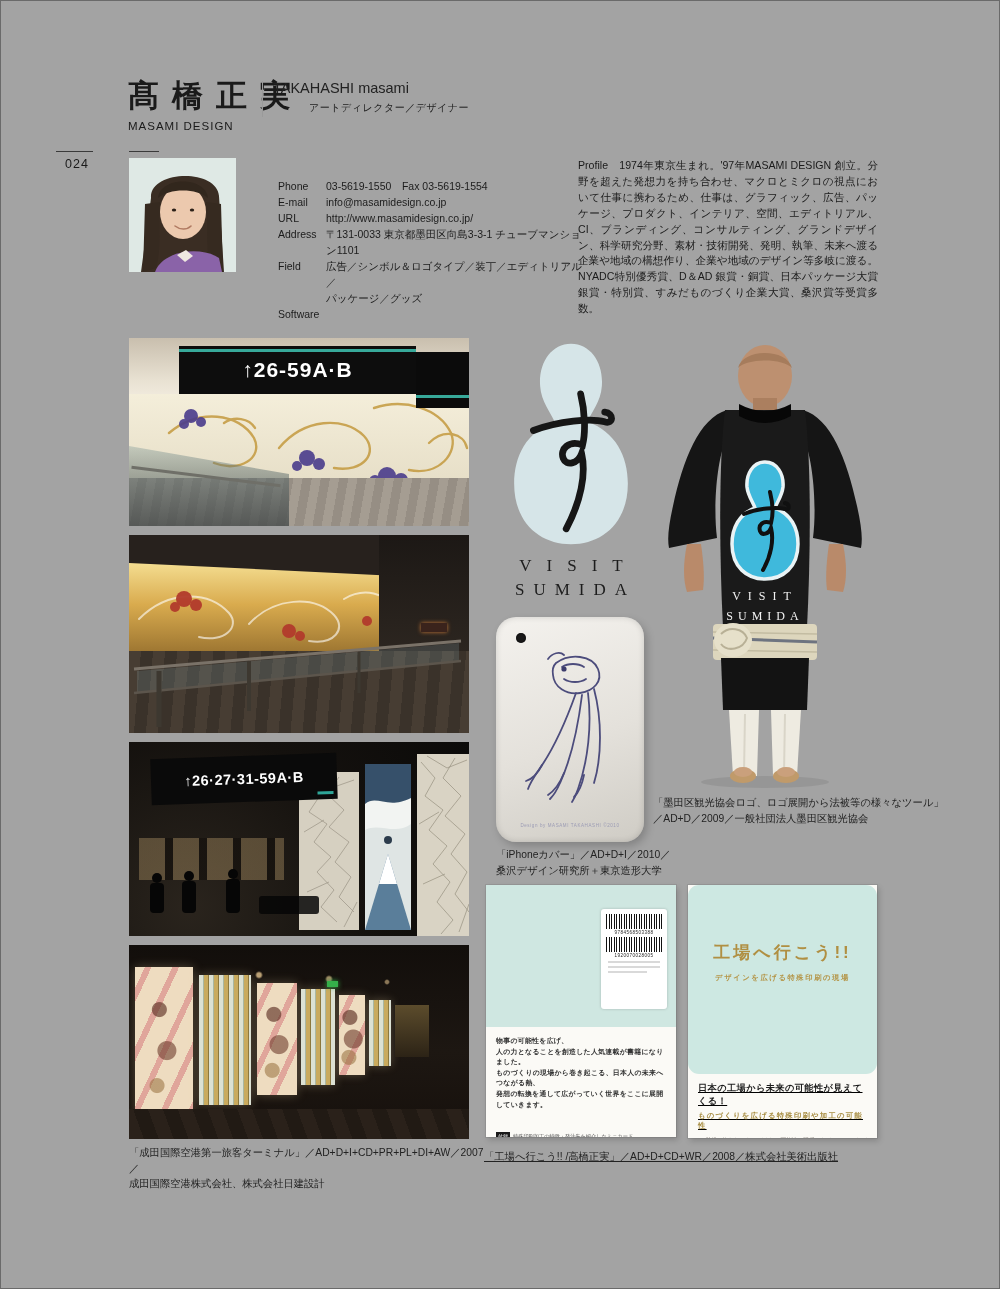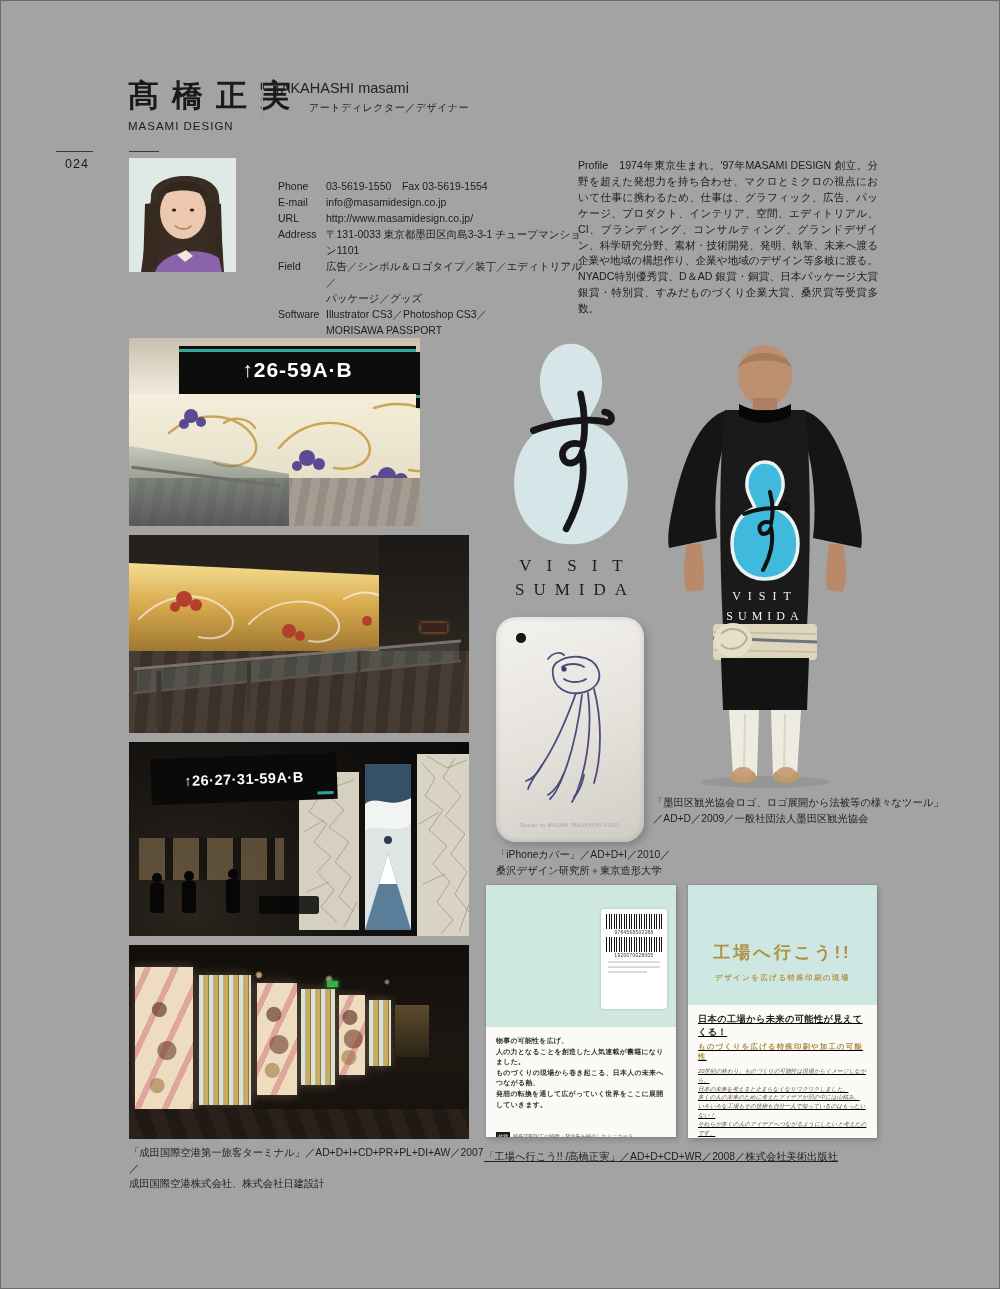--- a/index.html
+++ b/index.html
@@ -28,21 +28,21 @@
 
   .contact { left:277px; top:177px; width:305px; font-size:10.5px; line-height:16px; color:#1c1c1c; }
   .contact-row { display:flex; }
   .contact-label { width:48px; flex:0 0 48px; }
   .contact-value { flex:1; }
 
   .profile-text { left:577px; top:157px; width:300px; font-size:10.6px; line-height:15.9px; color:#1a1a1a; text-align:justify; }
 
   
   .photo { overflow:hidden; background:#111; }
-  .photo1 { left:128px; top:337px; width:291px; height:188px;text-align:center; }
+  .photo1 { left:128px; top:337px; width:340px; height:188px;text-align:center; }
   .photo2 { left:128px; top:534px; width:340px; height:198px; }
   .photo3 { left:128px; top:741px; width:340px; height:194px; }
   .photo4 { left:128px; top:944px; width:340px; height:194px; }
 
   .caption { font-size:10.3px; line-height:15.5px; color:#222; }
   .caption-narita { left:128px; top:1144px; width:355px; }
   .caption-sumida { left:652px; top:794px; width:325px; }
   .caption-iphone { left:495px; top:846px; width:220px; }
   .caption-book { left:483px; top:1148px; width:430px;text-decoration:underline; }
 
@@ -121,21 +121,21 @@
   .bb-sticker { position:absolute; right:9px; top:24px; width:66px; height:100px; background:#fff; border-radius:3px; padding:5px 5px 3px; box-shadow:0 0 3px rgba(0,0,0,0.2); }
   .bb-barcode { height:15px; background:repeating-linear-gradient(90deg,#111 0 1px,#fff 1px 3px,#111 3px 4px,#fff 4px 5px); }
   .bb-num { font-size:4.5px; color:#222; text-align:center; margin:1px 0 2px; letter-spacing:0.5px; }
   .bb-fine { height:2.5px; background:#d9d9d9; margin:2.5px 2px; }
   .bb-band { padding:9px 10px 0; }
   .bb-blurb { font-size:6.9px; font-weight:bold; line-height:10.6px; color:#333; letter-spacing:0.3px; }
   .bb-appendix { display:flex; align-items:center; gap:3px; margin-top:22px; }
   .bb-app-label { background:#1a1a1a; color:#fff; font-size:5px; padding:1px 2px; }
   .bb-app-text { font-size:5.2px; color:#555; }
   .book-front { left:687px; top:884px; width:189px; height:253px; }
-  .bf-top { height:120px; background:#cde8e2; text-align:center; }
+  .bf-top { height:189px; background:#cde8e2; text-align:center;border-radius:11px; }
   .bf-title { padding-top:56px; font-size:17px; font-weight:bold; letter-spacing:3px; color:#b08f42; }
   .bf-sub { margin-top:9px; font-size:7.3px; font-weight:bold; letter-spacing:1.6px; color:#b49548; }
   .bf-band { padding:8px 10px 0; background:#fbfaf6;text-decoration:underline; }
   .bf-b1 { font-size:9.2px; font-weight:bold; color:#1d1d1d; letter-spacing:0.4px; }
   .bf-b2 { margin-top:3px; font-size:7.4px; font-weight:bold; color:#a98f45; letter-spacing:1.2px; }
   .bf-hand { margin-top:5px; font-size:5.7px; line-height:8.8px; color:#5a5148; font-style:italic; }
 </style>
 </head>
 <body>
 
@@ -184,22 +184,20 @@
       <div class="contact-label">Address</div>
       <div class="contact-value preline">〒131-0033 東京都墨田区向島3-3-1 チューブマンション1101</div>
     </div>
     <div class="contact-row">
       <div class="contact-label">Field</div>
       <div class="contact-value preline">広告／シンボル＆ロゴタイプ／装丁／エディトリアル／
 パッケージ／グッズ</div>
     </div>
     <div class="contact-row">
       <div class="contact-label">Software</div>
-      <div class="contact-value preline">Illustrator CS3／Photoshop CS3／
-MORISAWA PASSPORT</div>
     </div>
   </div>
 
   <div class="abs profile-text">Profile　1974年東京生まれ。'97年MASAMI DESIGN 創立。分野を超えた発想力を持ち合わせ、マクロとミクロの視点において仕事に携わるため、仕事は、グラフィック、広告、パッケージ、プロダクト、インテリア、空間、エディトリアル、CI、ブランディング、コンサルティング、グランドデザイン、科学研究分野、素材・技術開発、発明、執筆、未来へ渡る企業や地域の構想作り、企業や地域のデザイン等多岐に渡る。NYADC特別優秀賞、D＆AD 銀賞・銅賞、日本パッケージ大賞銀賞・特別賞、すみだものづくり企業大賞、桑沢賞等受賞多数。</div>
 
   <div class="abs photo photo1">
     <div class="p1-ceiling"></div>
     <div class="p1-wall"></div>
     <svg class="abs" style="left:0;top:50px;" width="340" height="95" viewBox="0 0 340 95">
       <g fill="none" stroke="#c49a3f" stroke-width="2.4" opacity="0.85" stroke-linecap="round">

